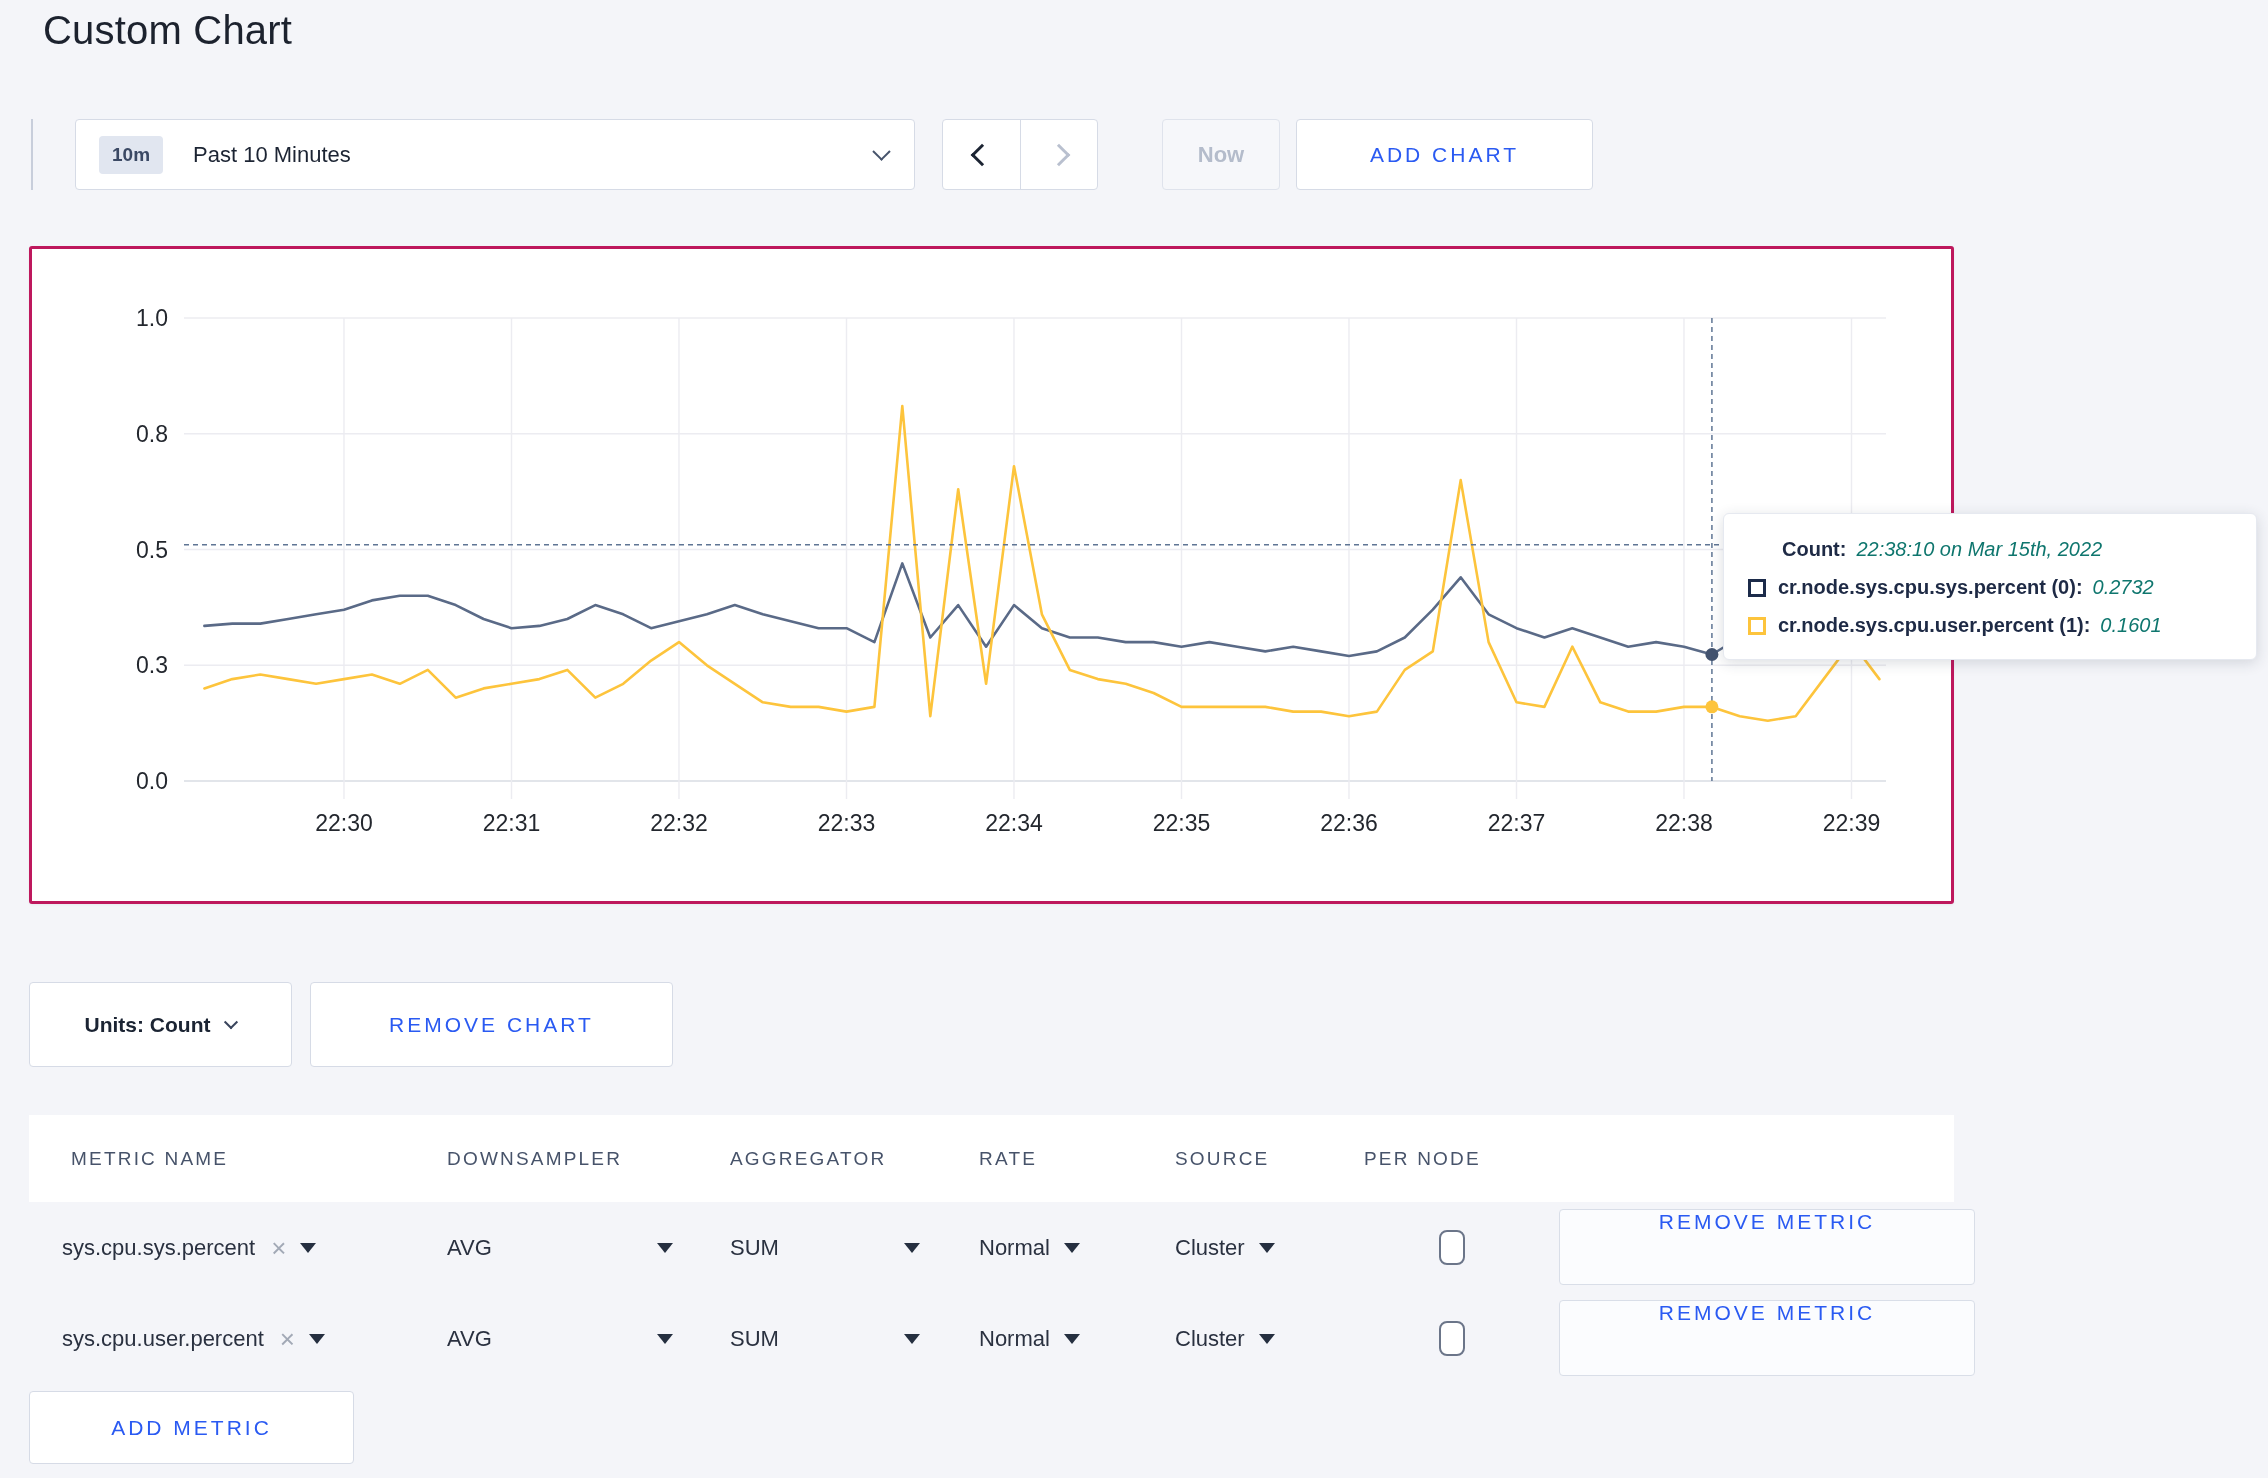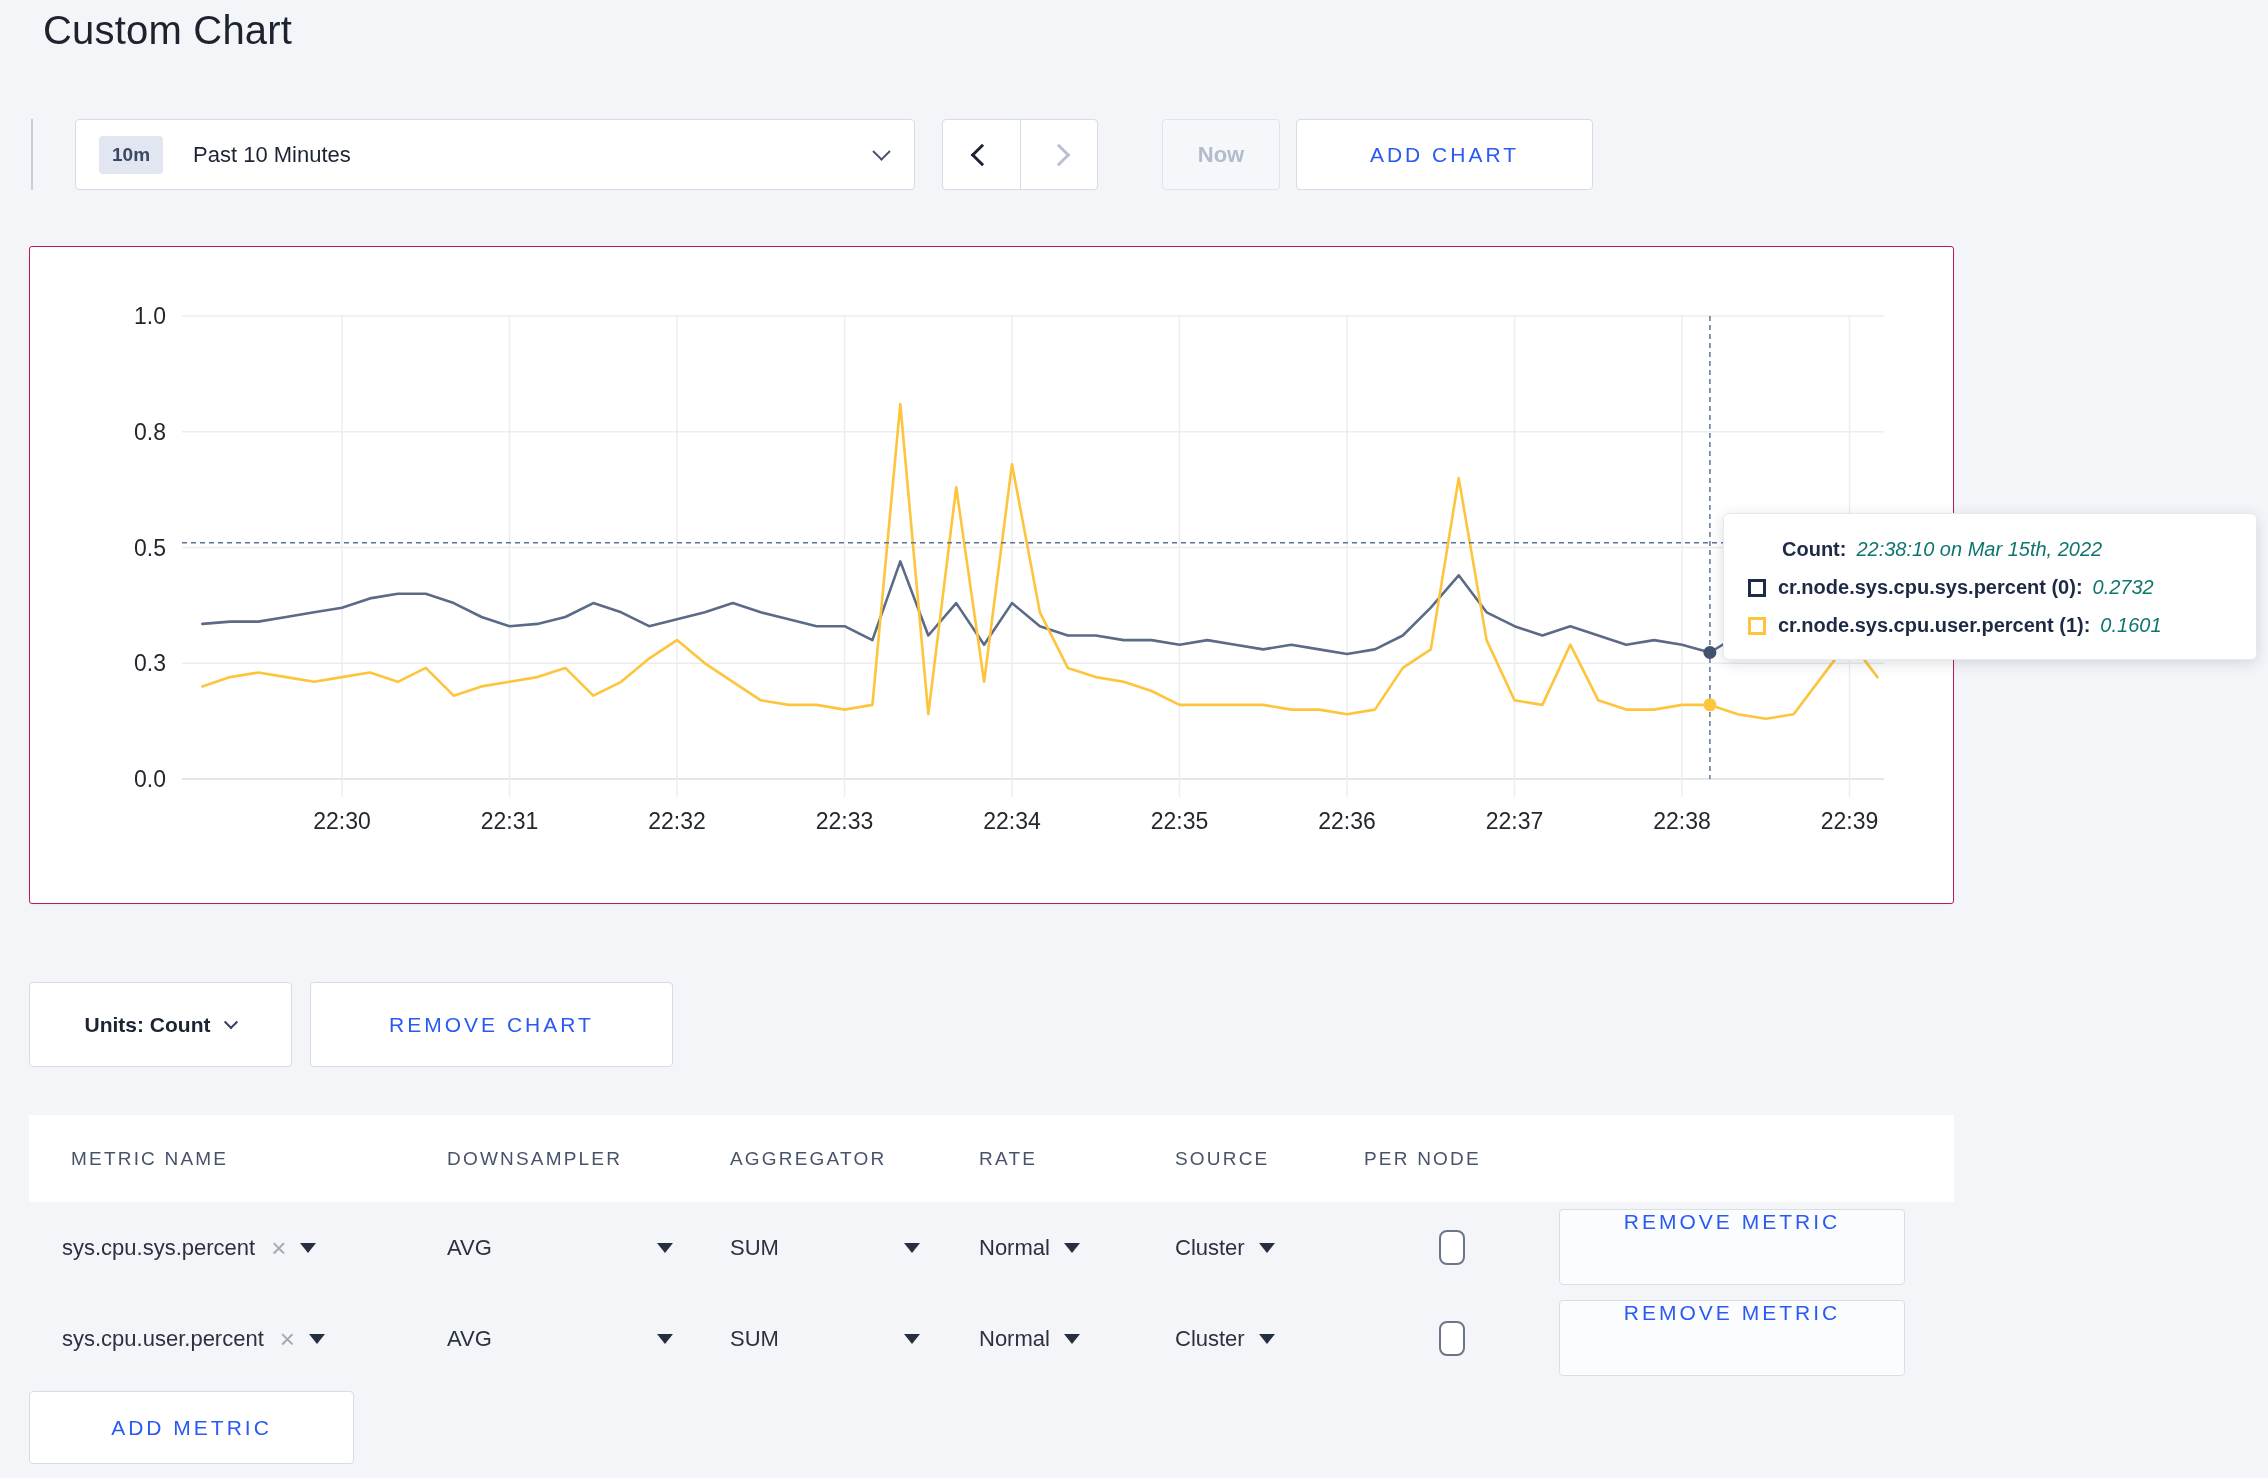--- a/index.html
+++ b/index.html
@@ -49,21 +49,21 @@
   .blue-btn {
     justify-content:center; cursor:pointer;
     color:#2a5af2; font-size:21px; font-weight:500;
     letter-spacing:3px; text-transform:uppercase;
   }
   .add-chart-btn { left:1296px; top:119px; width:297px; height:71px; }
 
   
   .chart-card {
     left:29px; top:246px; width:1925px; height:658px;
-    background:#fff; border:1px solid #be185d; border-radius:3px;
+    background:#fff; border:3px solid #be185d; border-radius:3px;
     box-shadow:0 1px 3px rgba(20,30,50,.05);
   }
   svg { font-family:"Liberation Sans","DejaVu Sans",sans-serif; display:block; }
 
   
   .tooltip {
     left:1723px; top:513px; width:534px;
     background:#fff; border:1px solid #e6e9f0; border-radius:6px;
     box-shadow:0 3px 14px rgba(40,50,70,.16);
     padding:24px 24px 22px 24px; z-index:5; pointer-events:none;
@@ -89,21 +89,21 @@
   .metric-row { left:29px; width:1925px; height:91px; }
   .cell { position:absolute; top:0; height:100%; display:flex; align-items:center; font-size:22px; color:#2a3140; }
   .caret { width:0; height:0; border-left:8px solid transparent; border-right:8px solid transparent;
            border-top:10px solid #252f40; display:inline-block; }
   .x-icon { color:#a2a9b6; font-size:26px; font-weight:300; margin:0 14px 0 16px; cursor:pointer; line-height:1; }
   .sel { display:flex; align-items:center; justify-content:space-between; cursor:pointer; }
   .inline-sel { display:flex; align-items:center; gap:14px; cursor:pointer; }
 
   .checkbox { width:26px; height:35px; border:2px solid #6b7589; border-radius:8px; background:#fff; cursor:pointer; }
 
-  .remove-metric-btn { position:absolute; left:1530px; top:7px; width:346px; height:76px;
+  .remove-metric-btn { position:absolute; left:1530px; top:7px; width:416px; height:76px;
     background:#fbfcfe; border:1px solid #d9dee8; border-radius:4px; display:flex; }
   .add-metric-btn { left:29px; top:1391px; width:325px; height:73px; }
 </style>
 </head>
 <body>
 
 <div class="abs page-title">Custom Chart</div>
 
 <div class="abs toolbar-divider"></div>
 

